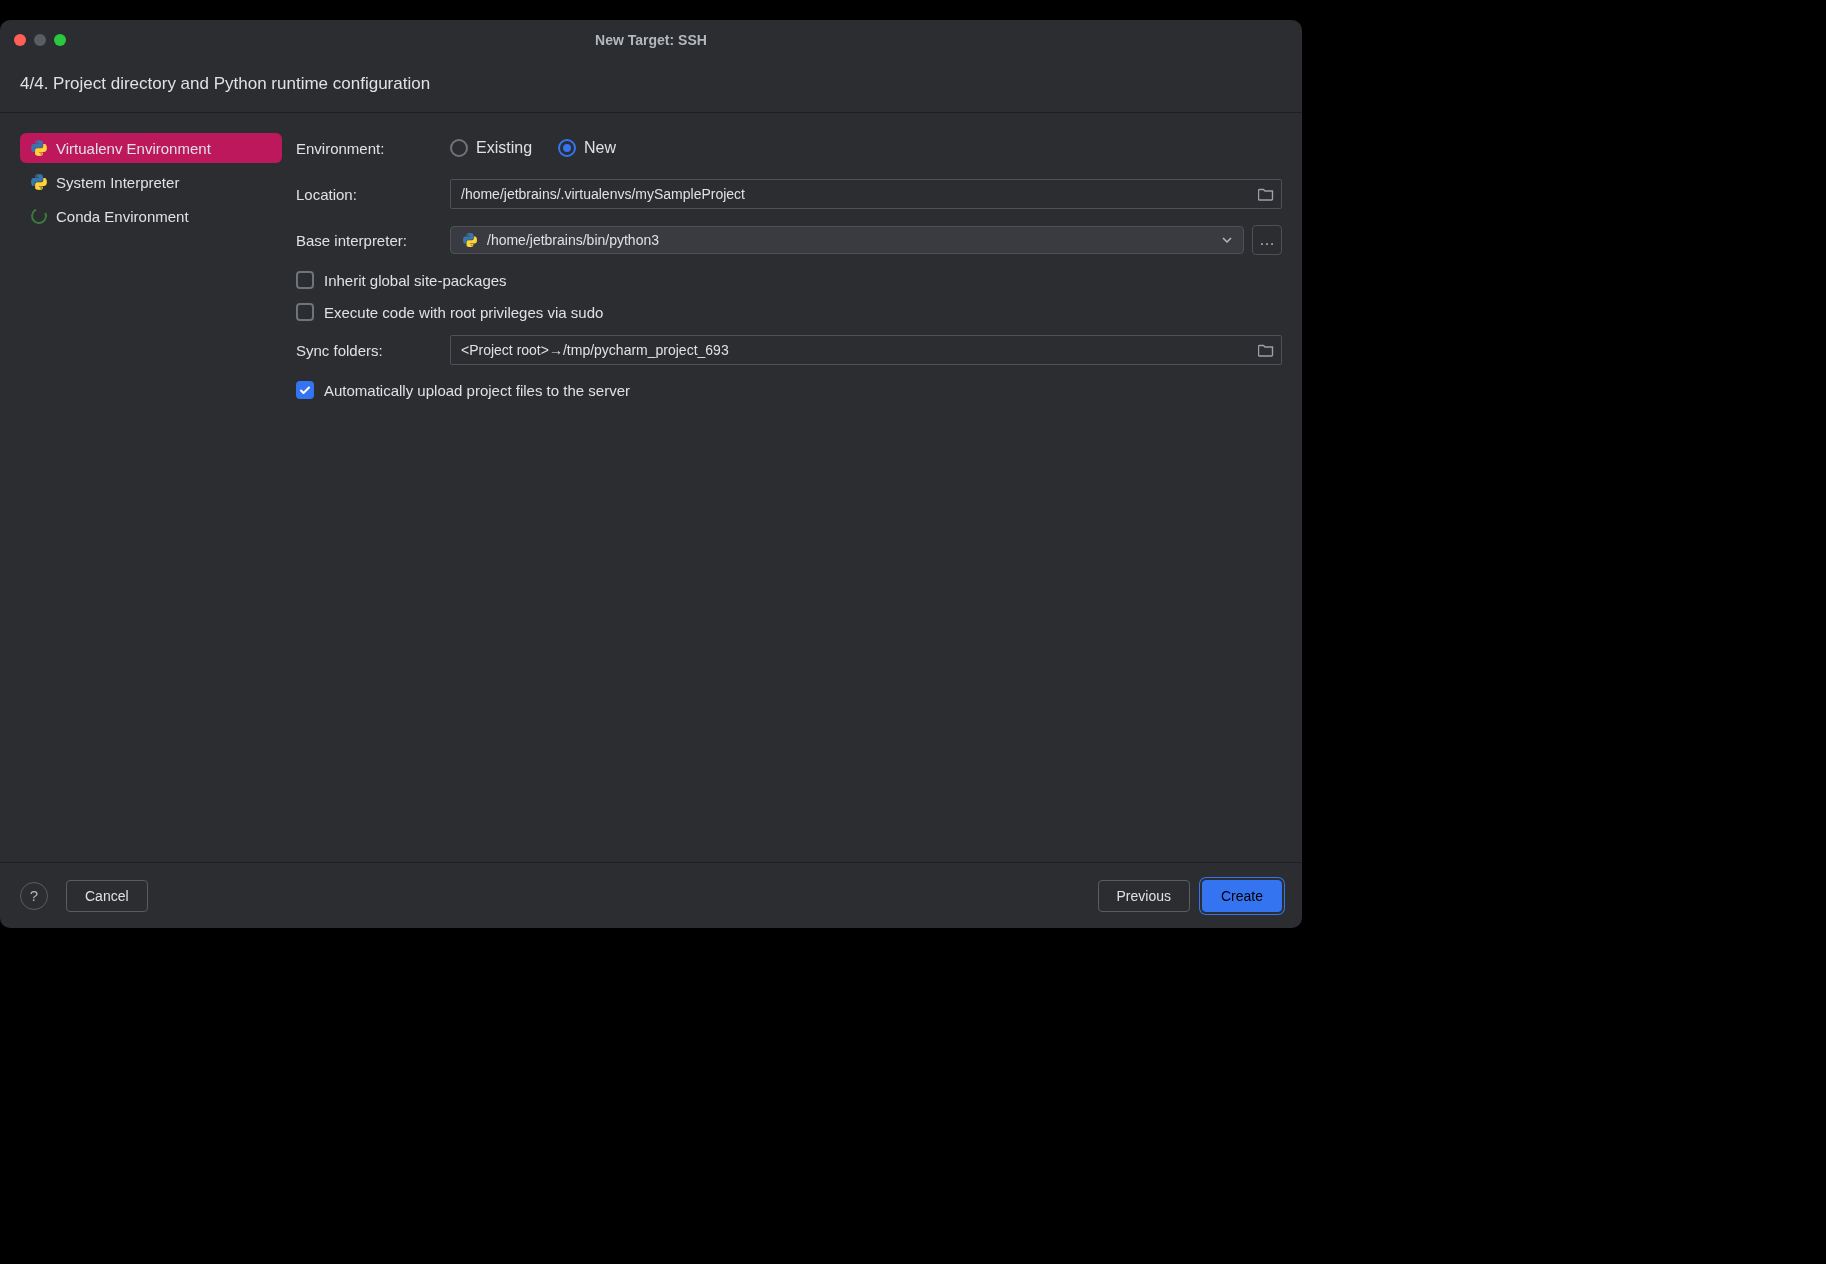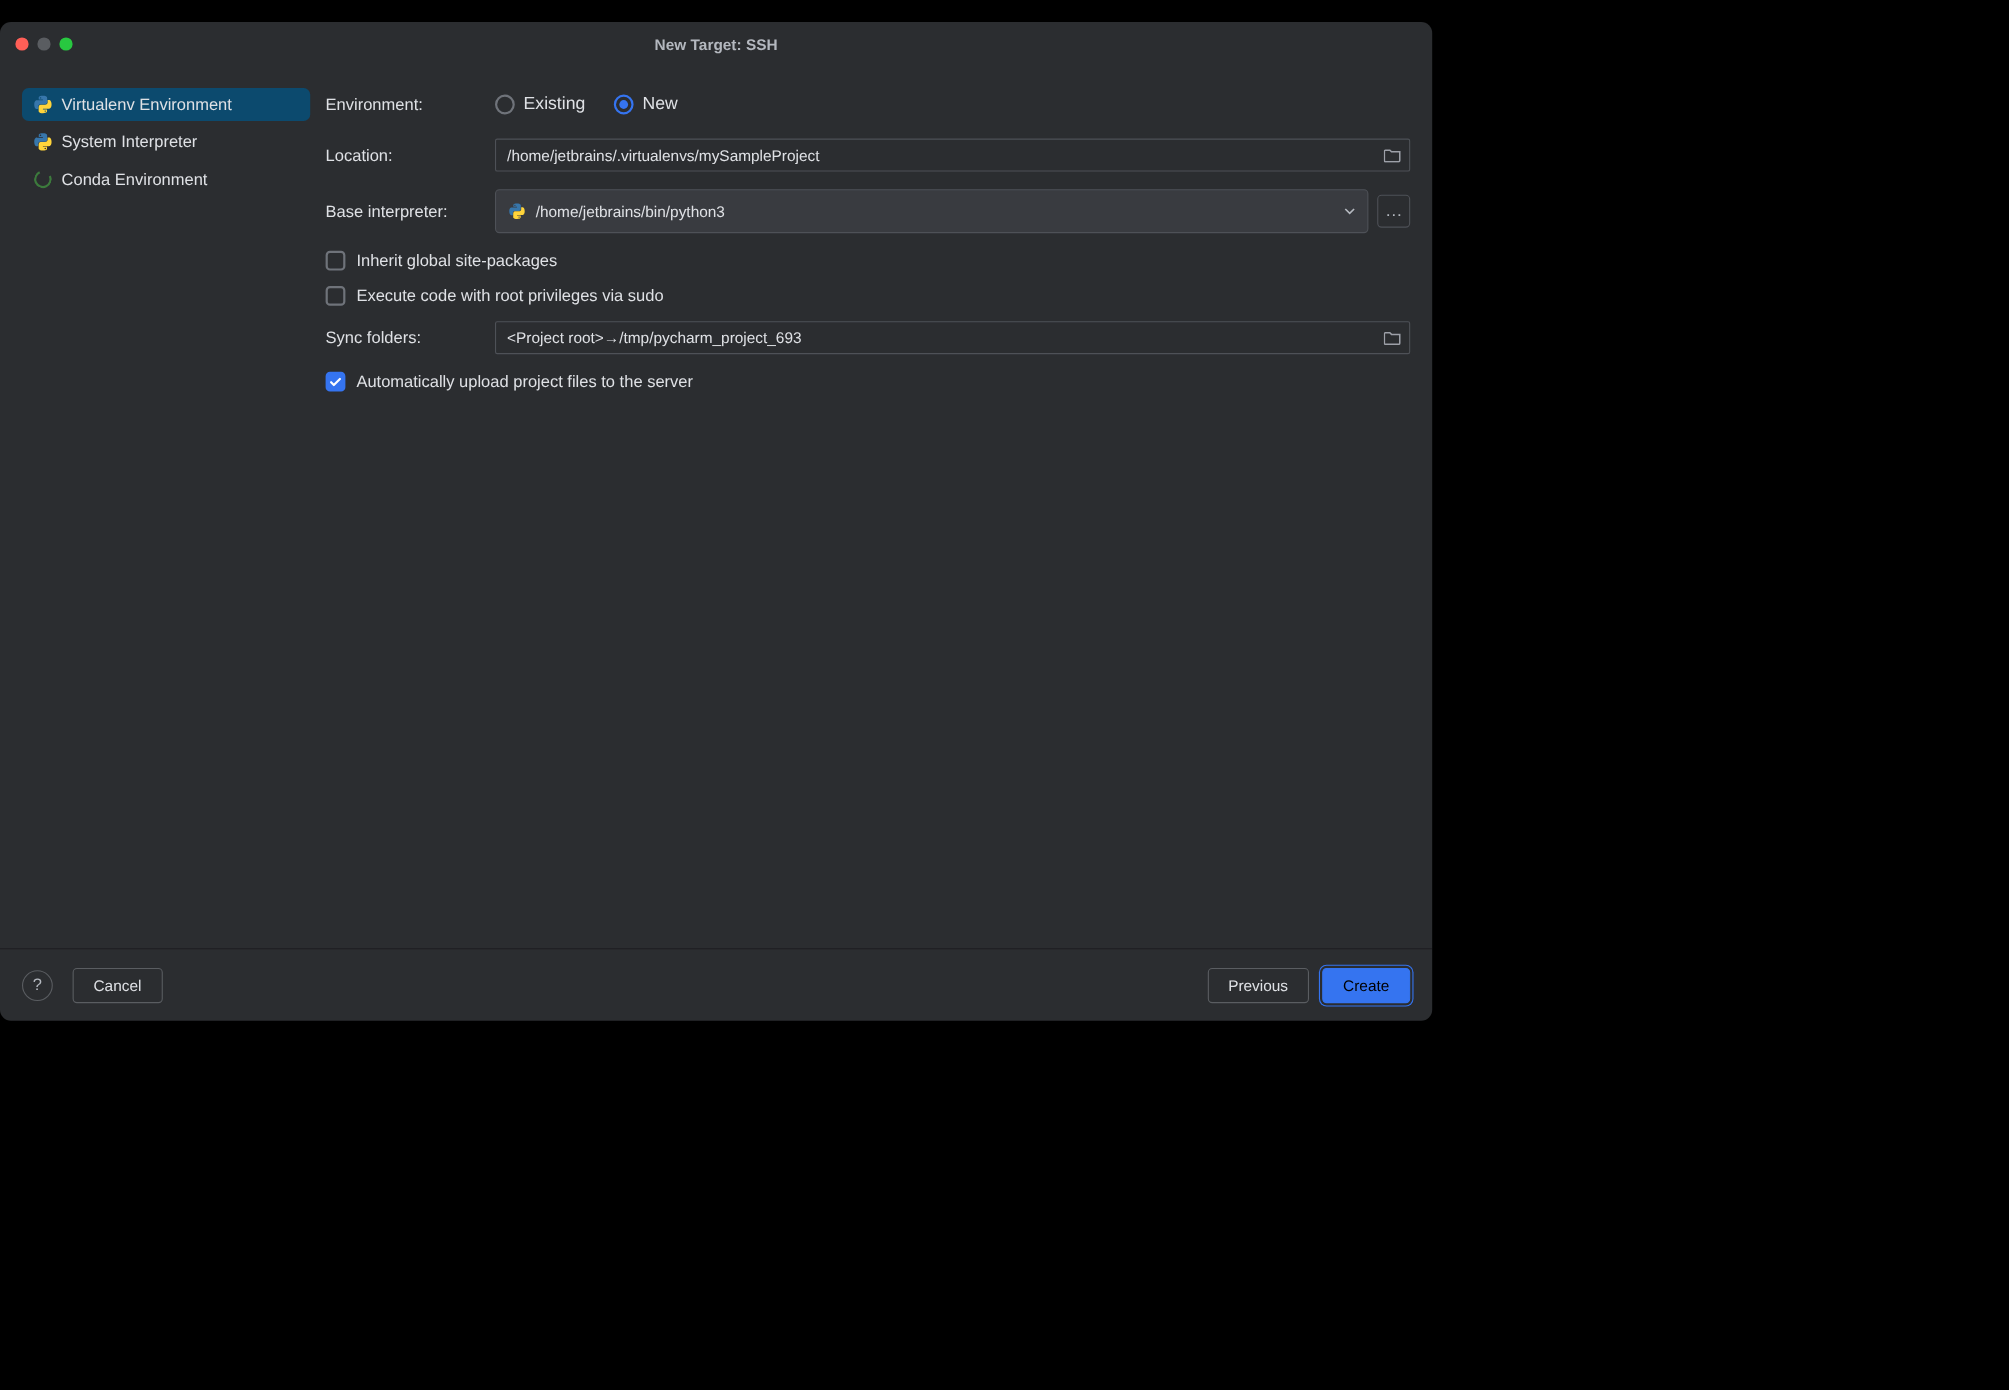--- a/index.html
+++ b/index.html
@@ -57,21 +57,21 @@
   align-items: center;
   gap: 8px;
   padding: 6px 10px;
   border-radius: 6px;
   font-size: 15px;
   color: #dfe1e5;
   cursor: pointer;
   margin-bottom: 4px;
 }
 .sidebar-item.selected {
-  background: #0c4a6e;
+  background: #be185d;
 }
 .py-icon {
   width: 18px; height: 18px;
   display: inline-flex; align-items: center; justify-content: center;
 }
 .conda-icon {
   width: 16px; height: 16px; border: 2px solid #3c7a3c; border-radius: 50%;
   border-top-color: transparent;
   transform: rotate(20deg);
 }
@@ -125,21 +125,21 @@
   background: #2b2d30;
   display: flex; align-items: center; justify-content: center;
   cursor: pointer;
   color: #b4b8bf;
 }
 .select {
   flex: 1;
   background: #393b40;
   border: 1px solid #4e5157;
   border-radius: 4px;
-  height: 40px;
+  height: 28px;
   padding: 0 10px;
   color: #dfe1e5;
   font-size: 14px;
   display: flex; align-items: center; gap: 8px;
   position: relative;
   cursor: pointer;
 }
 .select .chevron {
   position: absolute; right: 10px; top: 50%; transform: translateY(-50%);
 }
@@ -207,20 +207,21 @@
 
   <div class="titlebar">
     <div class="traffic">
       <div class="dot red"></div>
       <div class="dot yellow"></div>
       <div class="dot green"></div>
     </div>
     <div class="title">New Target: SSH</div>
   </div>
 
+  <div class="step-header">4/4. Project directory and Python runtime configuration</div>
 
   <div class="body">
     <div class="sidebar">
       <div class="sidebar-item selected">
         <span class="py-icon">
           <svg width="18" height="18" viewBox="0 0 32 32">
               <path fill="#3776ab" d="M15.9 2c-7 0-6.6 3-6.6 3v3.1h6.7v1H6.6S2 8.5 2 15.9s4 7.3 4 7.3h2.4v-3.5s-.1-4 4-4h6.7s3.8.1 3.8-3.7V5.6S23.4 2 15.9 2zm-3.7 2.1a1.2 1.2 0 1 1 0 2.4 1.2 1.2 0 0 1 0-2.4z"></path>
               <path fill="#ffd43b" d="M16.1 30c7 0 6.6-3 6.6-3v-3.1H16v-1h9.4S30 23.5 30 16.1s-4-7.3-4-7.3h-2.4v3.5s.1 4-4 4h-6.7s-3.8-.1-3.8 3.7v6.4S8.6 30 16.1 30zm3.7-2.1a1.2 1.2 0 1 1 0-2.4 1.2 1.2 0 0 1 0 2.4z"></path>
             </svg>
         </span>

